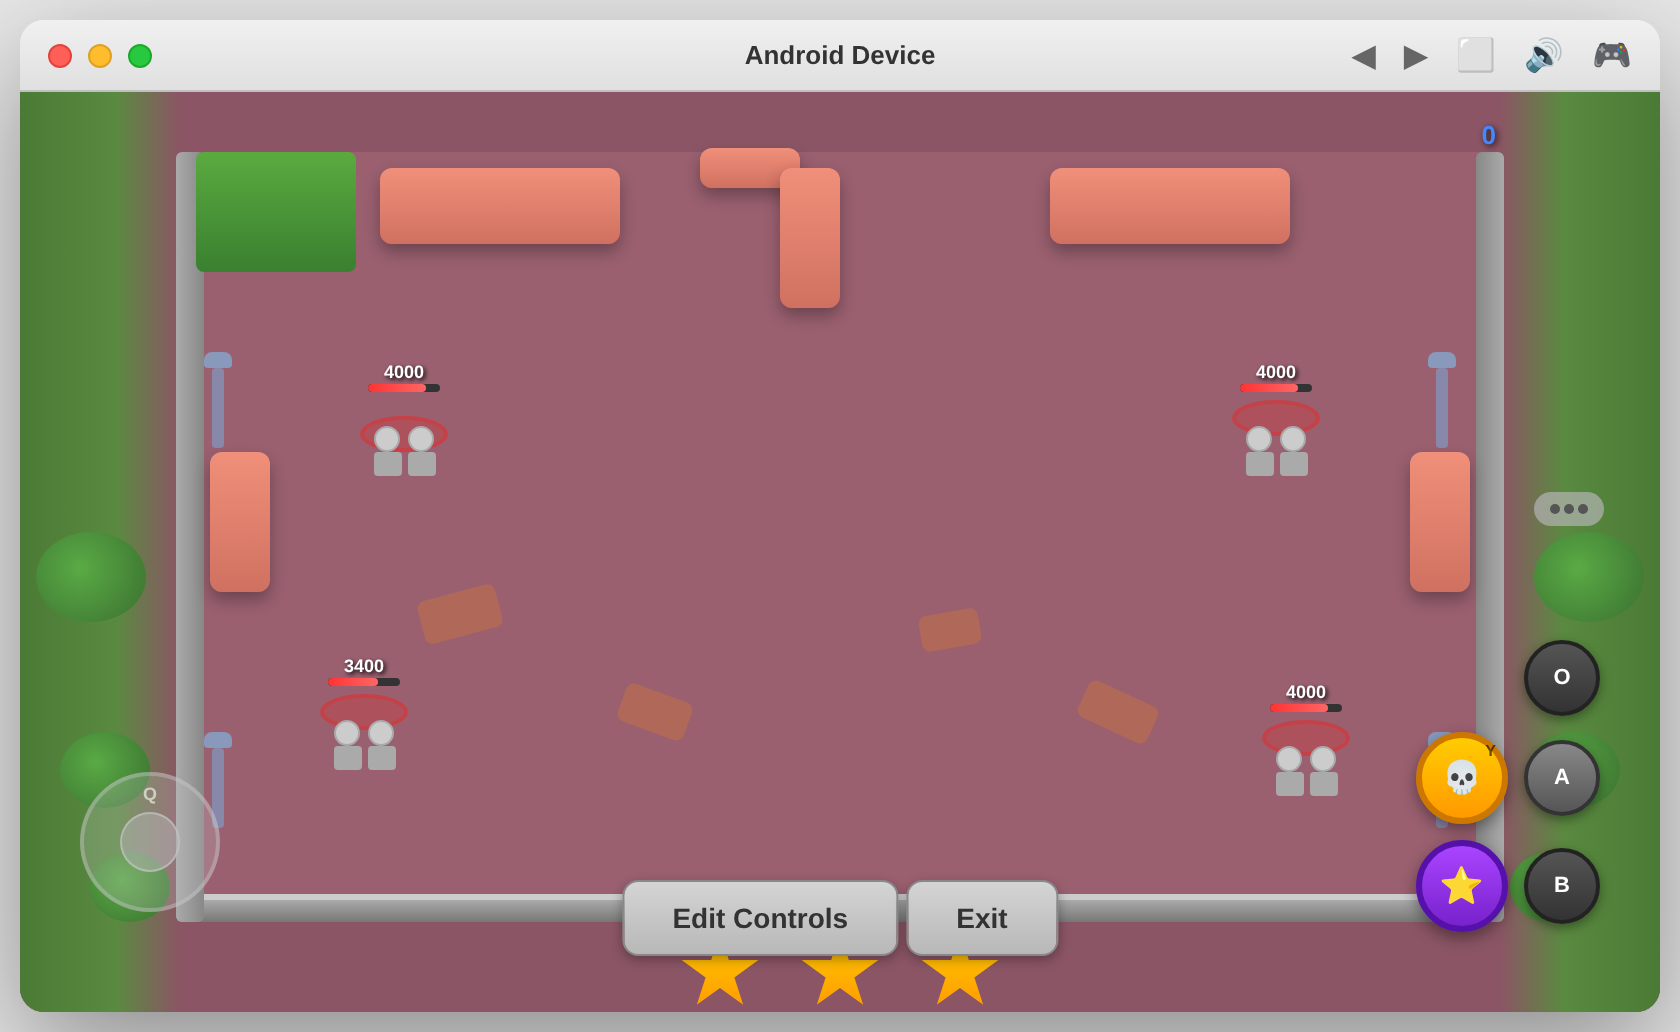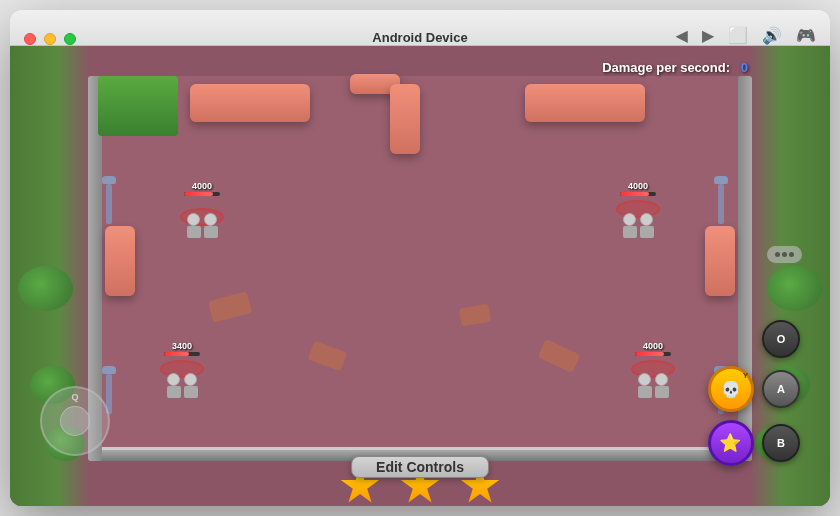--- a/index.html
+++ b/index.html
@@ -20,21 +20,21 @@
       box-shadow: 0 20px 60px rgba(0,0,0,0.4);
       overflow: hidden;
       display: flex;
       flex-direction: column;
     }
 
     .titlebar {
       height: 36px;
       background: linear-gradient(180deg, #f0f0f0 0%, #e0e0e0 100%);
       display: flex;
-      align-items: flex-end;
+      align-items: center;
       padding: 0 14px;
       flex-shrink: 0;
       border-bottom: 1px solid #c0c0c0;
       position: relative;
     }
 
     .traffic-lights {
       display: flex;
       gap: 8px;
       align-items: center;
@@ -574,21 +574,21 @@
             <div style="width:14px;height:12px;background:#aaa;border-radius:2px;"></div>
           </div>
           <div style="display:flex;flex-direction:column;align-items:center;">
             <div style="width:13px;height:13px;border-radius:50%;background:#ccc;border:1px solid #aaa;"></div>
             <div style="width:14px;height:12px;background:#aaa;border-radius:2px;"></div>
           </div>
         </div>
       </div>
     </div>
 
-    <div class="enemy" style="left:150px;top:295px;justify-content:center;">
+    <div class="enemy" style="left:150px;top:282px;justify-content:center;">
       <div class="health-bar-container">
         <span class="health-label">3400</span>
         <div class="health-bar">
             <div class="health-fill" style="width:70%;"></div>
           </div>
       </div>
       <div style="position:relative;display:flex;flex-direction:column;align-items:center;">
         <div style="position:relative;width:44px;height:18px;border-radius:50%;background:rgba(220,50,50,0.3);border:2px solid rgba(220,50,50,0.5);margin-bottom:-5px;"></div>
         <div style="display:flex;gap:3px;position:relative;z-index:2;">
           <div style="display:flex;flex-direction:column;align-items:center;">
@@ -619,38 +619,38 @@
           </div>
           <div style="display:flex;flex-direction:column;align-items:center;">
             <div style="width:13px;height:13px;border-radius:50%;background:#ccc;border:1px solid #aaa;"></div>
             <div style="width:14px;height:12px;background:#aaa;border-radius:2px;"></div>
           </div>
         </div>
       </div>
     </div>
 
 
-    <div class="dps-label">Damage per second:</div>
     <div class="dps-value">0</div>
 
     <div class="chat-bubble">
       <div class="chat-dot"></div>
       <div class="chat-dot"></div>
       <div class="chat-dot"></div>
     </div>
 
     <div class="joystick-left">
       <div style="position:relative;display:flex;align-items:center;justify-content:center;width:100%;height:100%;">
         <div class="joystick-inner"></div>
         <span style="position:absolute;top:4px;left:50%;transform:translateX(-50%);font-size:9px;color:rgba(255,255,255,0.6);font-weight:bold;">Q</span>
       </div>
     </div>
 
     <div class="bottom-buttons">
       <button class="btn-edit-controls">Edit Controls</button>
+      <button class="btn-exit">Exit</button>
     </div>
 
     <div class="action-buttons">
 
       <div class="action-row">
         <div class="btn-circle-dark">O</div>
       </div>
 
       <div class="action-row">
         <div class="btn-circle-orange" style="position:relative;">

